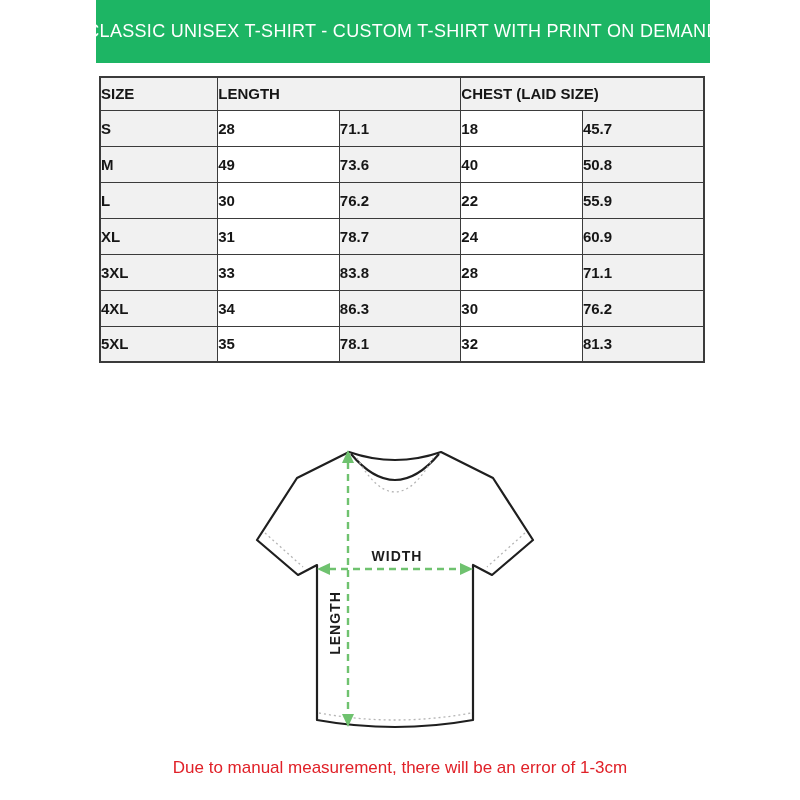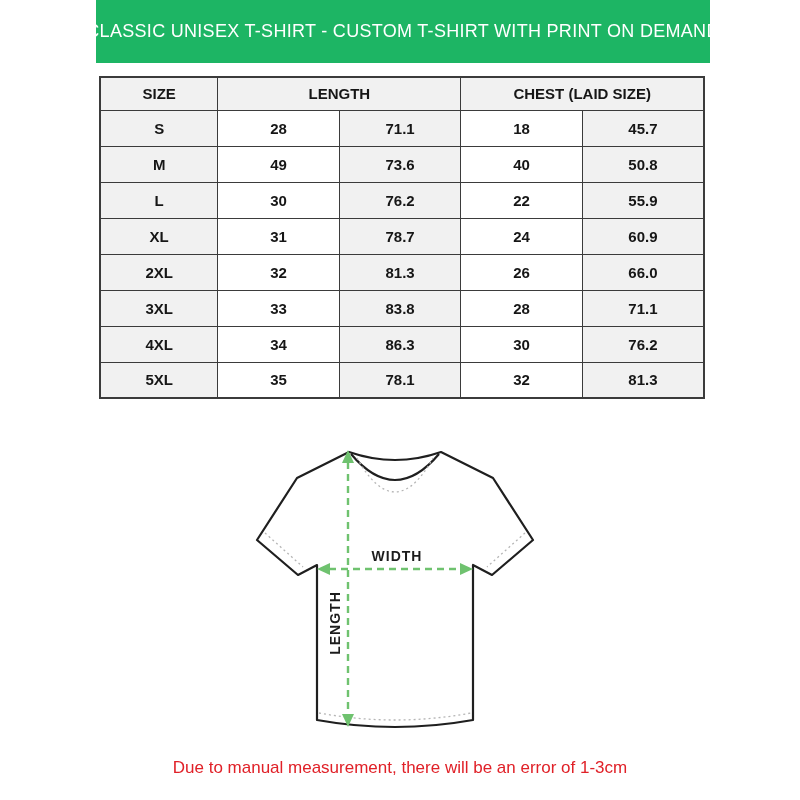--- a/index.html
+++ b/index.html
@@ -30,21 +30,21 @@
   table.size-table {
     position: absolute;
     left: 99px; top: 76px;
     width: 606px;
     border-collapse: collapse;
     table-layout: fixed;
     border: 2px solid #3b3b3b;
   }
   .size-table th, .size-table td {
     border: 1px solid #3b3b3b;
-    text-align: center;
+    text-align: left;
     vertical-align: middle;
     font-weight: 700;
     font-size: 15px;
     color: #161616;
     background: #ffffff;
     padding: 0;
   }
   .size-table th { height: 33px; background: #f1f1f1; }
   .size-table td { height: 36px; }
   .size-table td.shade { background: #f1f1f1; }
@@ -117,27 +117,20 @@
       <td class="shade">55.9</td>
     </tr>
     <tr>
       <td class="shade">XL</td>
       <td>31</td>
       <td class="shade">78.7</td>
       <td>24</td>
       <td class="shade">60.9</td>
     </tr>
     <tr>
-      <td class="shade">2XL</td>
-      <td>32</td>
-      <td class="shade">81.3</td>
-      <td>26</td>
-      <td class="shade">66.0</td>
-    </tr>
-    <tr>
       <td class="shade">3XL</td>
       <td>33</td>
       <td class="shade">83.8</td>
       <td>28</td>
       <td class="shade">71.1</td>
     </tr>
     <tr>
       <td class="shade">4XL</td>
       <td>34</td>
       <td class="shade">86.3</td>

